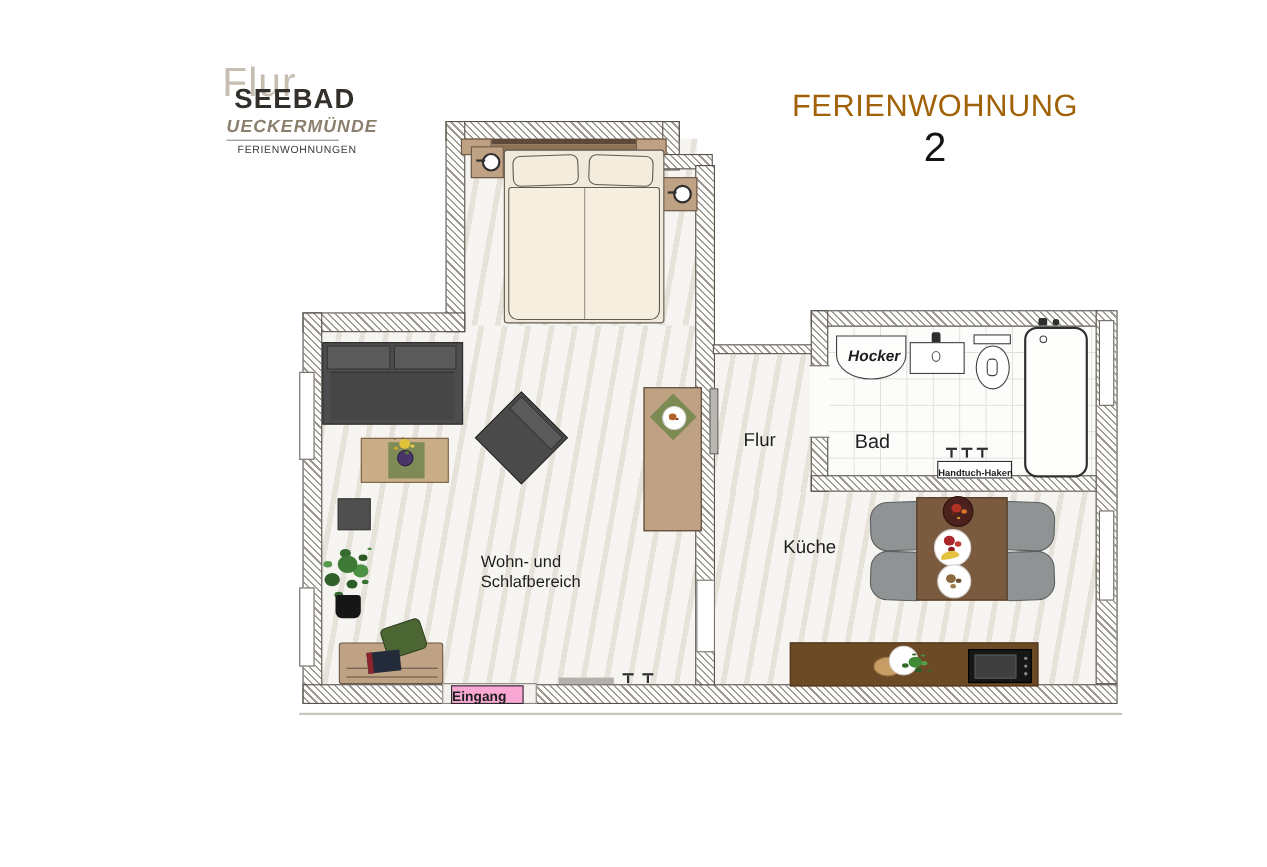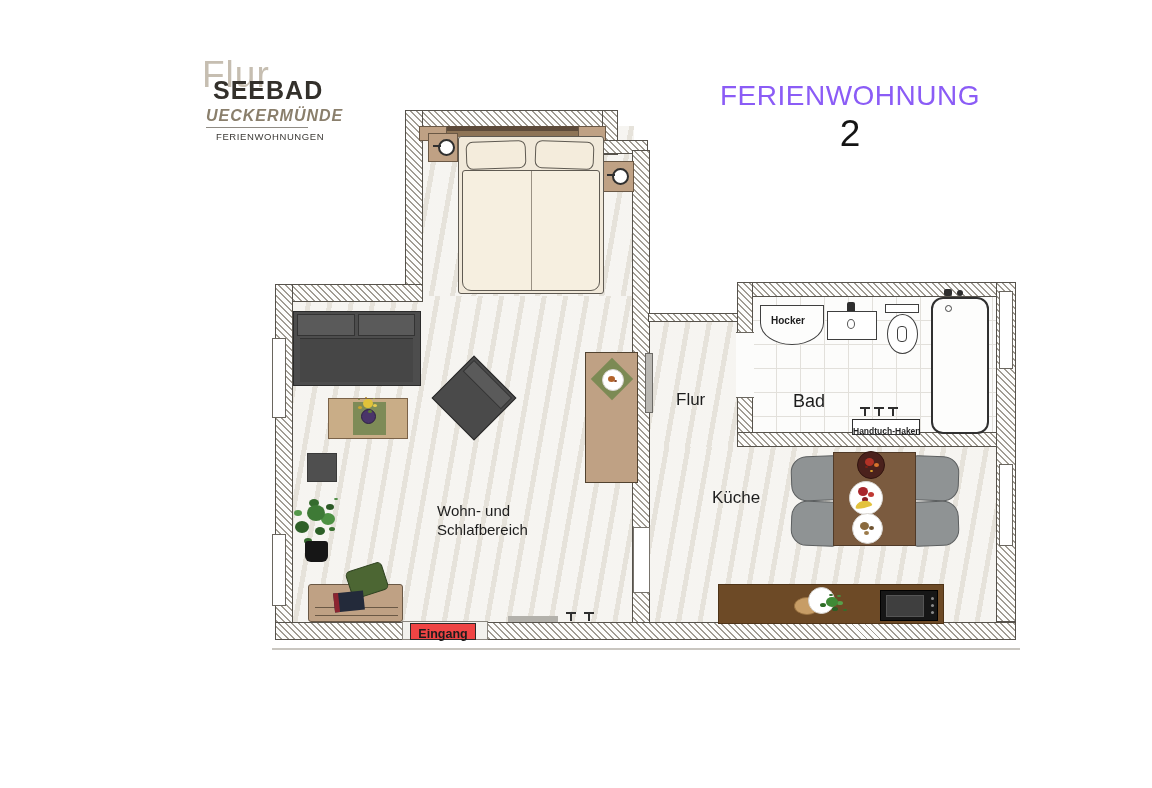--- a/index.html
+++ b/index.html
@@ -41,21 +41,21 @@
 
   <div class="abs" style="left:190px;top:50px;width:180px;height:105px;">
     <div class="abs" style="left:12px;top:4px;font-size:37px;color:var(--logo-gray);letter-spacing:1px;">Flur</div>
     <div class="abs" style="left:23px;top:26px;font-size:25px;font-weight:bold;color:var(--logo-dark);letter-spacing:1px;">SEEBAD</div>
     <div class="abs" style="left:16px;top:57px;font-size:16px;font-weight:bold;font-style:italic;color:var(--logo-brown);letter-spacing:1px;">UECKERMÜNDE</div>
     <div class="abs" style="left:16px;top:77px;width:102px;height:1px;background:#8f8b84;"></div>
     <div class="abs" style="left:26px;top:81px;font-size:9.5px;color:#3b3935;letter-spacing:.6px;">FERIENWOHNUNGEN</div>
   </div>
 
   <div class="abs" style="left:718px;top:80px;width:264px;text-align:center;">
-    <div style="font-size:28px;letter-spacing:.5px;color:#8b5cf6;">FERIENWOHNUNG</div>
+    <div style="font-size:28px;letter-spacing:.5px;color:#a16207;">FERIENWOHNUNG</div>
     <div style="font-size:37px;margin-top:1px;color:#141414;">2</div>
   </div>
 
   <div class="floor" style="left:421px;top:126px;width:213px;height:192px;"></div>
   <div class="floor" style="left:291px;top:296px;width:349px;height:328px;"></div>
   <div class="floor" style="left:648px;top:322px;width:91px;height:127px;"></div>
   <div class="floor" style="left:648px;top:447px;width:350px;height:177px;"></div>
   <div class="bathfloor" style="left:751px;top:295px;width:247px;height:139px;"></div>
 
   <div class="wall" style="left:405px;top:110px;width:213px;height:18px;"></div>
@@ -150,21 +150,21 @@
   <div class="abs" style="left:794px;top:597px;width:26px;height:18px;border-radius:50%;background:#c79d66;border:1px solid #9a7342;"></div>
   <div class="plate" style="left:808px;top:587px;width:25px;height:25px;"></div>
   <div class="abs" style="left:826px;top:597px;width:12px;height:10px;border-radius:50%;background:#3f8a35;
               box-shadow:-9px 3px 0 -3px #2f6d27,8px 1px 0 -3px #57a04a,-1px -7px 0 -4px #2c6425,7px -6px 0 -4px #49913e,-10px -5px 0 -5px #3a7d31,3px 7px 0 -3px #2b5f24,13px 8px 0 -4px #346f2b;"></div>
   <div class="abs" style="left:880px;top:590px;width:58px;height:31px;background:#161616;border:1px solid #000;">
     <div class="abs" style="left:5px;top:4px;width:38px;height:22px;background:#3f3f3f;border:1px solid #555;"></div>
     <div class="abs" style="left:50px;top:6px;width:3px;height:3px;border-radius:50%;background:#8a8a8a;box-shadow:0 7px 0 #8a8a8a,0 14px 0 #8a8a8a;"></div>
   </div>
 
   <div class="abs" style="left:760px;top:305px;width:64px;height:40px;background:#fdfdfc;border:1.5px solid #3f3f3f;border-radius:0 0 64px 64px / 0 0 44px 44px;"></div>
-  <div class="small-label" style="left:771px;top:315px;font-size:10px;">Hocker</div>
+  <div class="small-label" style="left:771px;top:315px;font-size:14px;font-style:italic;">Hocker</div>
   <div class="abs" style="left:847px;top:302px;width:8px;height:11px;background:#2e2e2e;border-radius:2px;"></div>
   <div class="abs" style="left:827px;top:311px;width:50px;height:29px;background:#fff;border:1.5px solid #3f3f3f;">
     <div class="abs" style="left:19px;top:7px;width:8px;height:10px;border:1.2px solid #555;border-radius:50%;"></div>
   </div>
   <div class="abs" style="left:885px;top:304px;width:34px;height:9px;background:#fff;border:1.4px solid #3f3f3f;"></div>
   <div class="abs" style="left:887px;top:314px;width:31px;height:40px;background:#fff;border:1.6px solid #3f3f3f;border-radius:50%;">
     <div class="abs" style="left:9px;top:11px;width:10px;height:16px;border:1.3px solid #3f3f3f;border-radius:4px;"></div>
   </div>
   <div class="abs" style="left:944px;top:289px;width:8px;height:7px;background:#2e2e2e;border-radius:2px;"></div>
   <div class="abs" style="left:957px;top:290px;width:6px;height:6px;background:#2e2e2e;border-radius:50%;"></div>
@@ -176,19 +176,19 @@
   <div class="hook" style="left:888px;top:407px;"></div>
   <div class="abs" style="left:852px;top:419px;width:68px;height:16px;background:#fff;border:1.4px solid #2f2f2f;text-align:center;">
     <span class="small-label" style="position:static;font-size:8.5px;line-height:14px;">Handtuch-Haken</span>
   </div>
 
   <div class="room-label" style="left:437px;top:501px;font-size:15px;line-height:19px;">
     <div>Wohn- und</div>
     <div>Schlafbereich</div>
   </div>
   <div class="room-label" style="left:676px;top:390px;">Flur</div>
-  <div class="room-label" style="left:777px;top:391px;font-size:18px;margin-left:16px;">Bad</div>
+  <div class="room-label" style="left:777px;top:391px;font-size:18px;">Bad</div>
   <div class="room-label" style="left:712px;top:488px;">Küche</div>
-  <div class="abs" style="left:410px;top:623px;width:66px;height:17px;background:#ef4444;border:1.6px solid #2a2a2a;text-align:center;">
+  <div class="abs" style="left:410px;top:623px;width:66px;height:17px;background:#f9a8d4;border:1.6px solid #2a2a2a;">
     <span style="font-size:12.5px;font-weight:bold;line-height:15px;">Eingang</span>
   </div>
 
 </div>
 
 </body></html>

